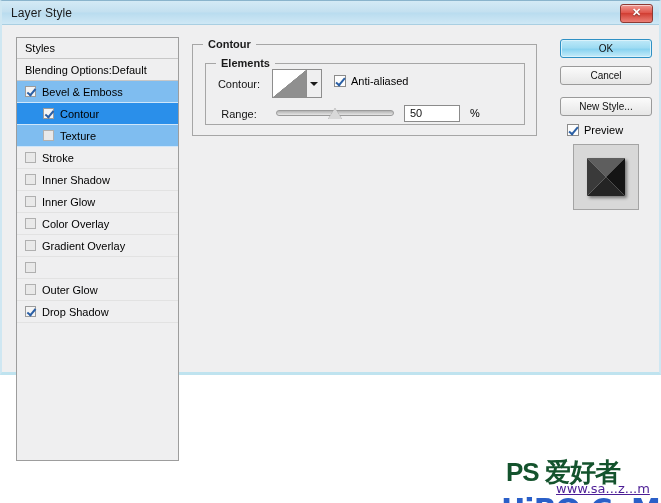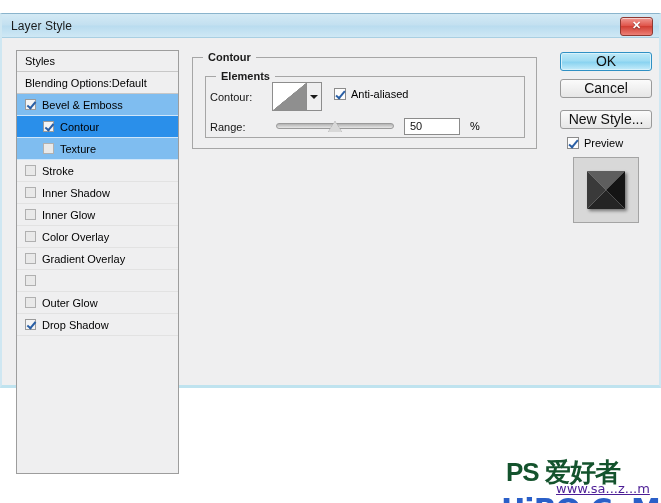--- a/index.html
+++ b/index.html
@@ -22,21 +22,20 @@
     position: absolute;
     left: 0; top: 0;
     width: 661px;
     height: 375px;
     box-sizing: border-box;
     background: #efeff0;
     border: 1px solid #8ab4cc;
     border-bottom: 3px solid #bfe3ef;
     border-left: 2px solid #cfe7f2;
     border-right: 2px solid #cfe7f2;
-    margin-top: 13px;
   }
 
   
   #titlebar {
     position: absolute;
     left: 0; top: 0;
     width: 100%;
     height: 24px;
     background: linear-gradient(to bottom, #d4eaf5 0%, #c3e0f0 48%, #b9dcef 52%, #cfe8f5 100%);
     border-bottom: 1px solid #a9cfe2;
@@ -167,21 +166,21 @@
   }
   #elements-group {
     left: 12px; top: 18px;
     width: 320px; height: 62px;
   }
 
   .field-label {
     position: absolute;
     font-size: 11px;
     color: #141414;
-    text-align: left;
+    text-align: center;
     white-space: nowrap;
   }
 
   
   #contour-picker {
     position: absolute;
     left: 66px; top: 5px;
     width: 50px; height: 29px;
     border: 1px solid #8d8d8d;
     background: #ffffff;
@@ -285,21 +284,21 @@
     left: 548px; top: 36px;
     width: 105px;
     height: 424px;
   }
   .dlg-btn {
     position: absolute;
     left: 10px;
     width: 92px; height: 19px;
     line-height: 17px;
     text-align: center;
-    font-size: 14px;
+    font-size: 10px;
     box-sizing: border-box;
     border-radius: 3px;
     border: 1px solid #9a9a9a;
     background: linear-gradient(to bottom, #fbfbfb, #e6e6e6);
     cursor: pointer;
     color: #101010;
   }
   #ok-button {
     top: 2px;
     border: 1px solid #2f90c4;

